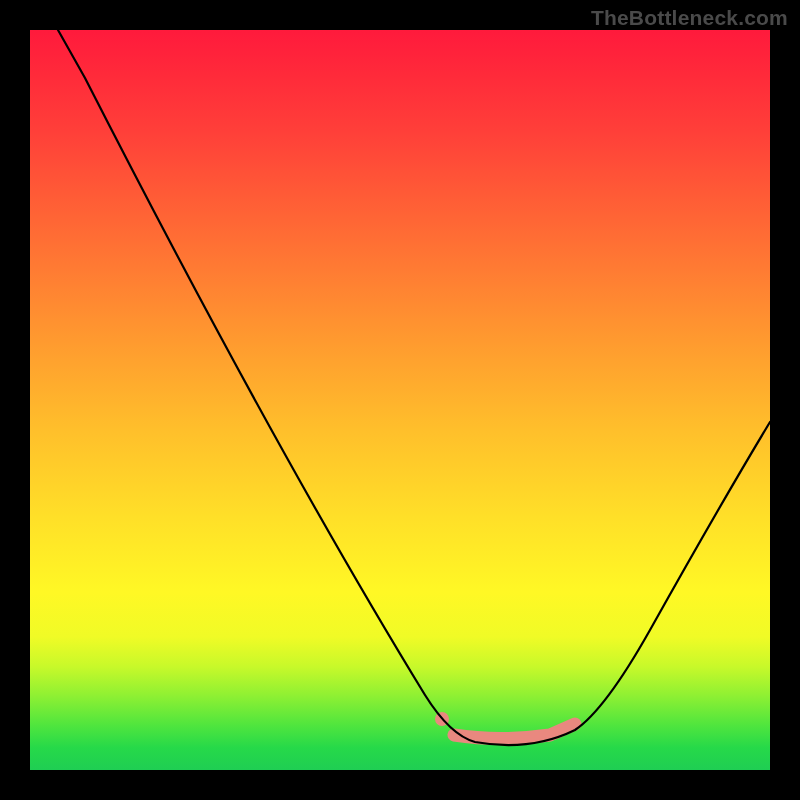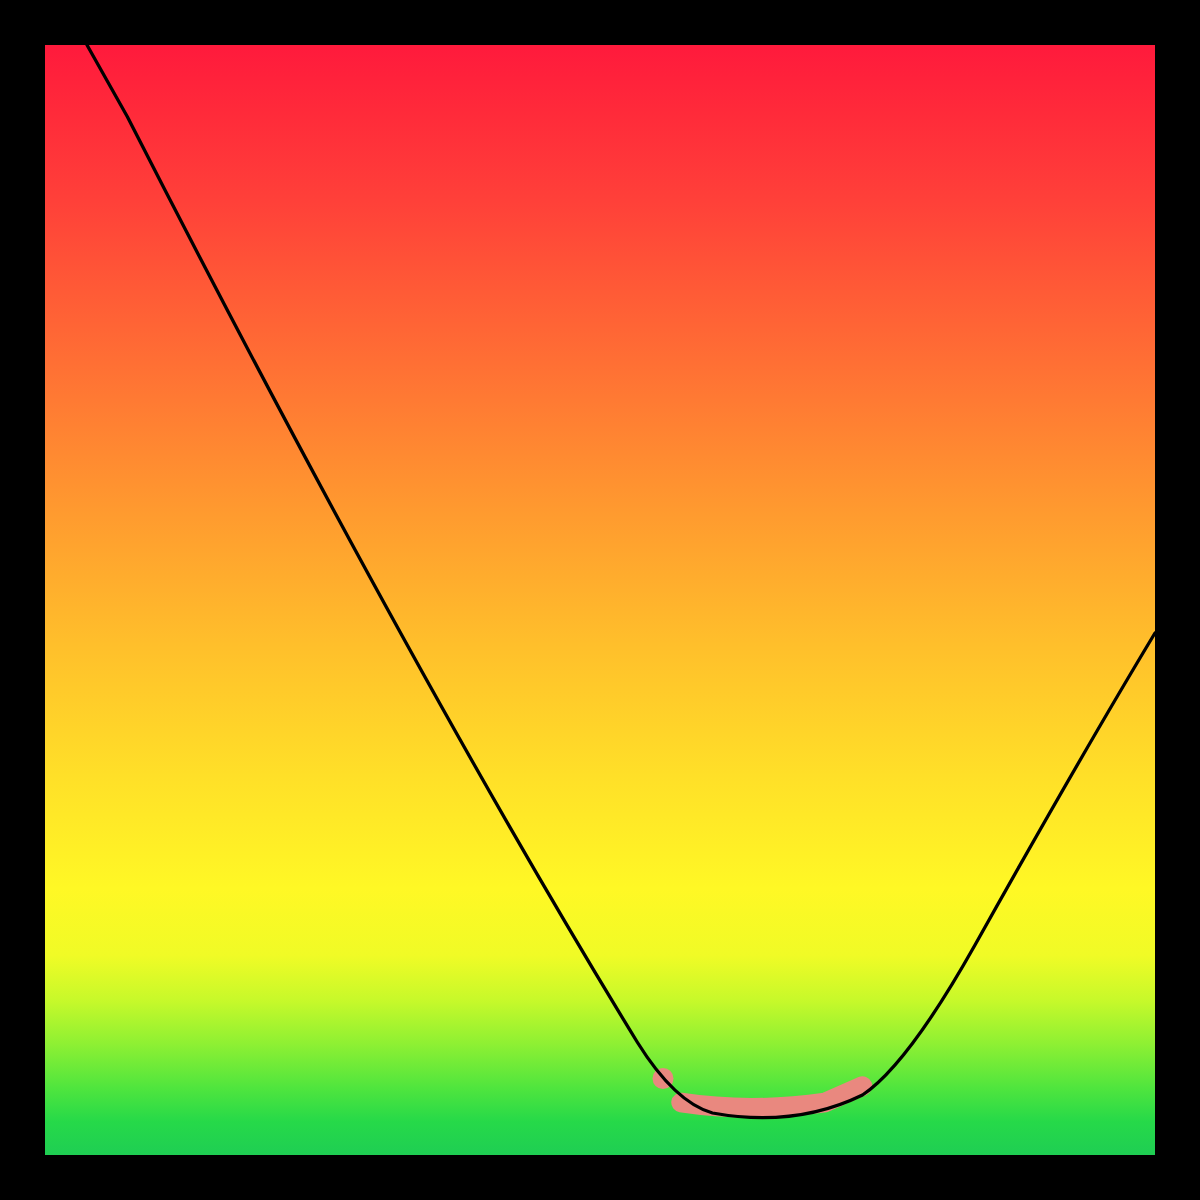--- a/index.html
+++ b/index.html
@@ -74,20 +74,21 @@
     stroke-width: 2.2;
     fill: none;
     stroke-linecap: round;
   }
 </style>
 </head>
 <body>
 
 <div class="frame">
 
+  <div class="watermark">TheBottleneck.com</div>
 
   <div class="plot-area">
     <svg class="curve" viewBox="0 0 740 740">
 
       <circle class="dot" cx="412" cy="689" r="7"></circle>
       <path class="plateau" d="M 424 705
                Q 470 712 520 705
                L 545 694"></path>
 
       <path class="line" d="M 28 0

